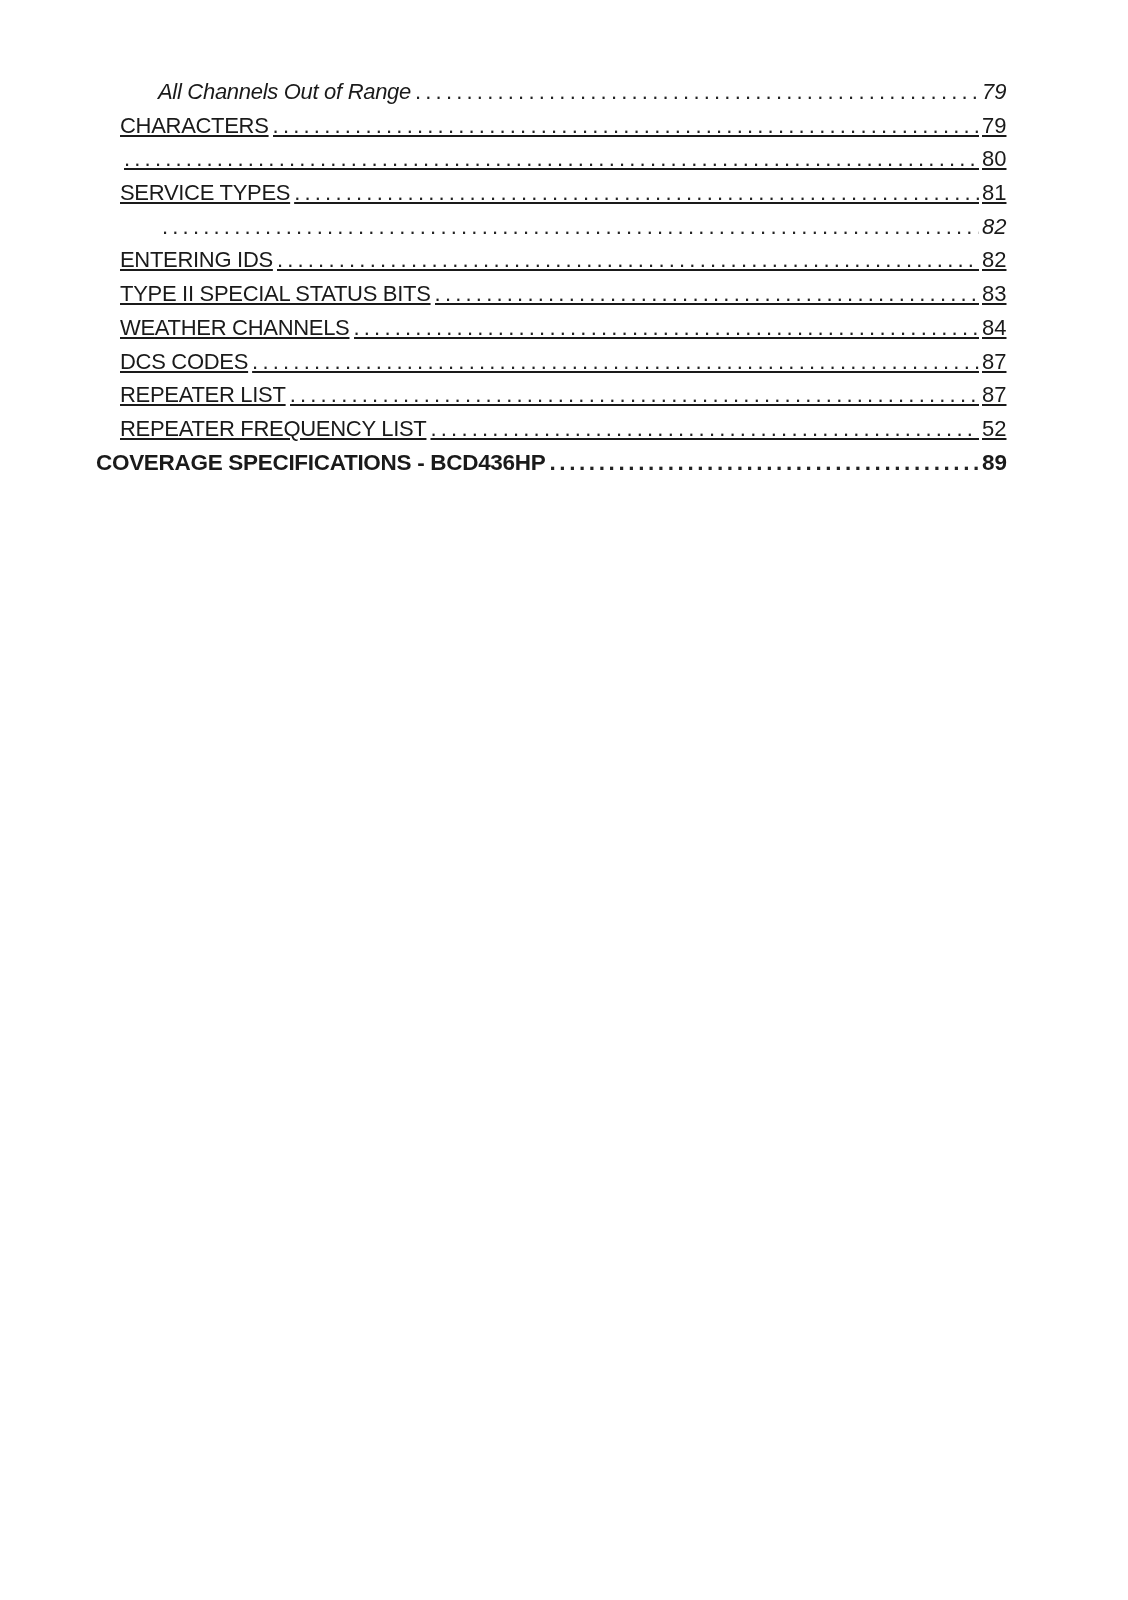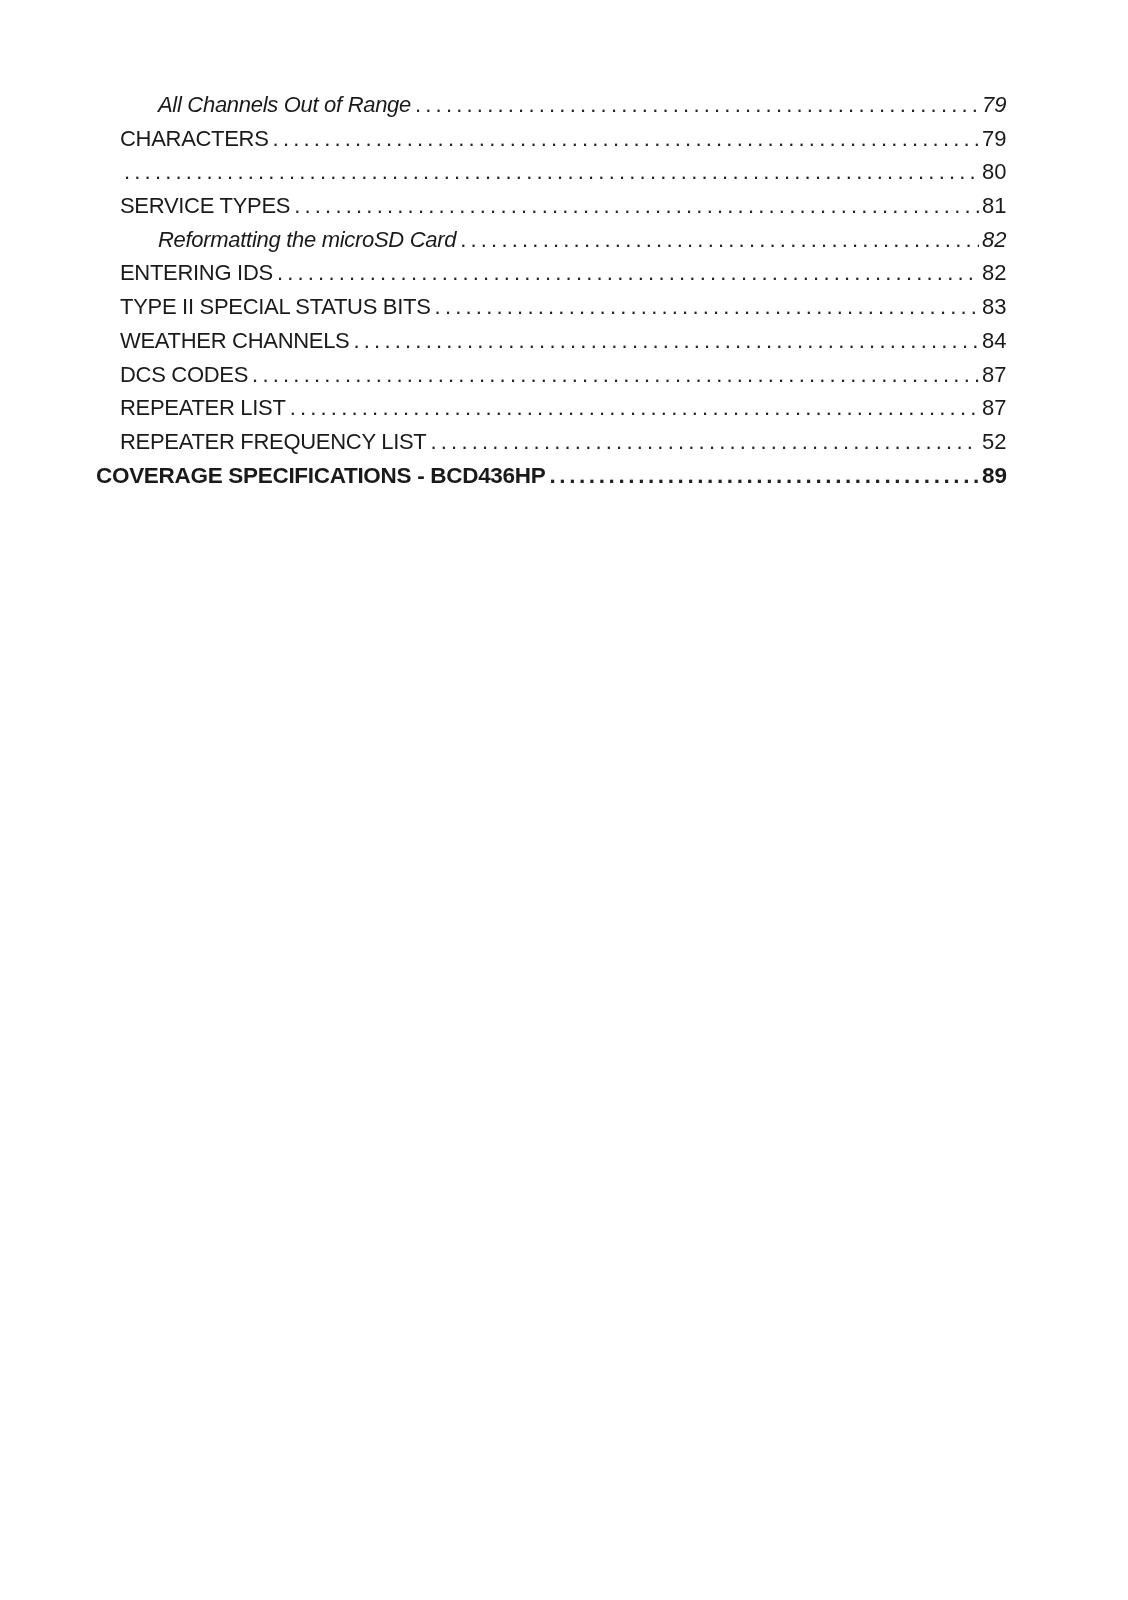--- a/index.html
+++ b/index.html
@@ -11,33 +11,33 @@
       width: 1128px;
       height: 1600px;
       position: relative;
       overflow: hidden;
       font-family: "Liberation Sans", "DejaVu Sans", sans-serif;
       color: #1a1a1a;
     }
     .toc {
       position: absolute;
       left: 96px;
-      top: 88px;
+      top: 75px;
       width: 912px;
     }
     .toc-row {
       display: flex;
       align-items: baseline;
       height: 33.7px;
       font-size: 22px;
       line-height: 33.7px;
       white-space: nowrap;
       overflow: hidden;
     }
-    .toc-row.level-1 { padding-left: 24px; }
+    .toc-row.level-1 { padding-left: 24px; text-decoration: underline; }
     .toc-row.level-2 { padding-left: 62px; }
     .toc-row.level-0 { padding-left: 0; font-weight: bold; font-size: 22.5px; }
     .toc-row.italic .toc-title,
     .toc-row.italic .toc-page { font-style: italic; }
     .toc-title {
       flex: 0 0 auto;
       letter-spacing: -0.3px;
     }
     .toc-leader {
       flex: 1 1 auto;
@@ -78,21 +78,20 @@
   <div class="toc-row level-1">
     <span class="toc-leader"></span>
     <span class="toc-page">80</span>
   </div>
   <div class="toc-row level-1">
     <span class="toc-title">SERVICE TYPES</span>
     <span class="toc-leader"></span>
     <span class="toc-page">81</span>
   </div>
   <div class="toc-row level-2 italic">
-    <span class="toc-title">Reformatting the microSD Card</span>
     <span class="toc-leader"></span>
     <span class="toc-page">82</span>
   </div>
   <div class="toc-row level-1">
     <span class="toc-title">ENTERING IDS</span>
     <span class="toc-leader"></span>
     <span class="toc-page">82</span>
   </div>
   <div class="toc-row level-1">
     <span class="toc-title">TYPE II SPECIAL STATUS BITS</span>

